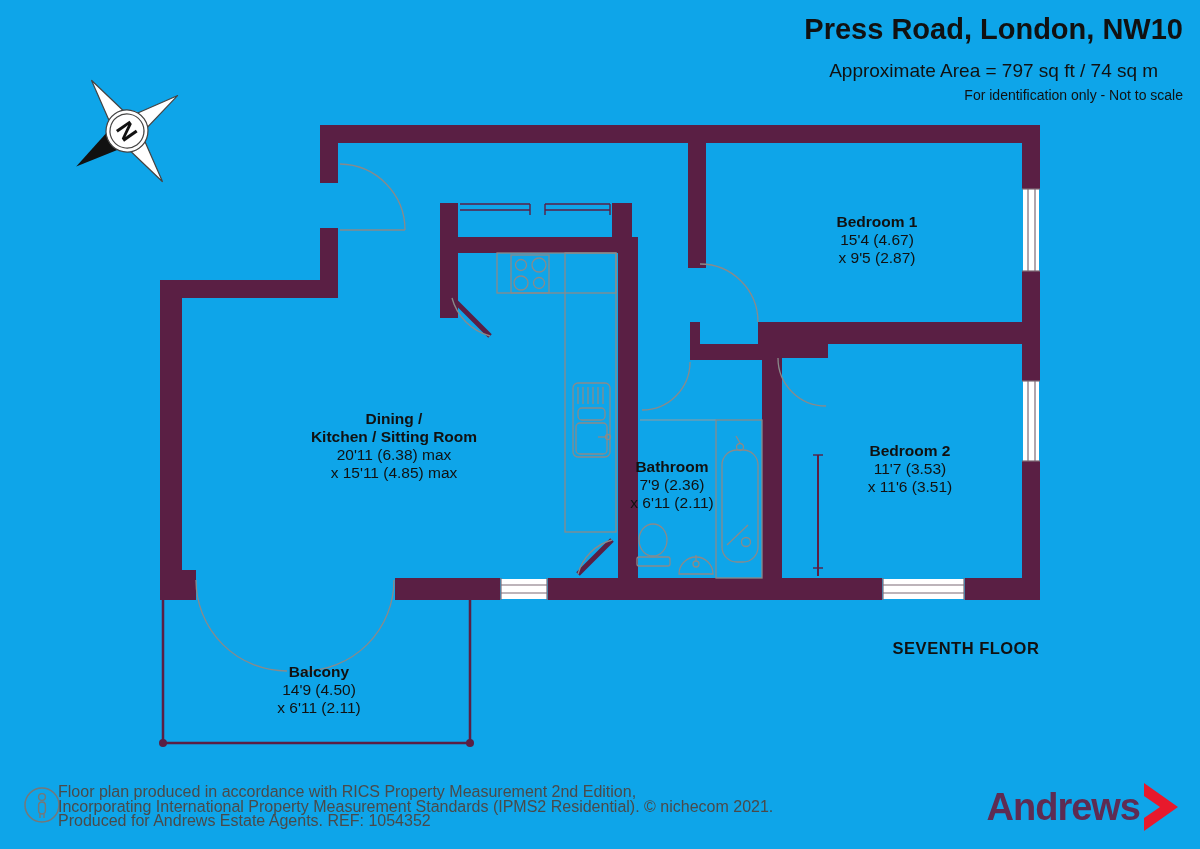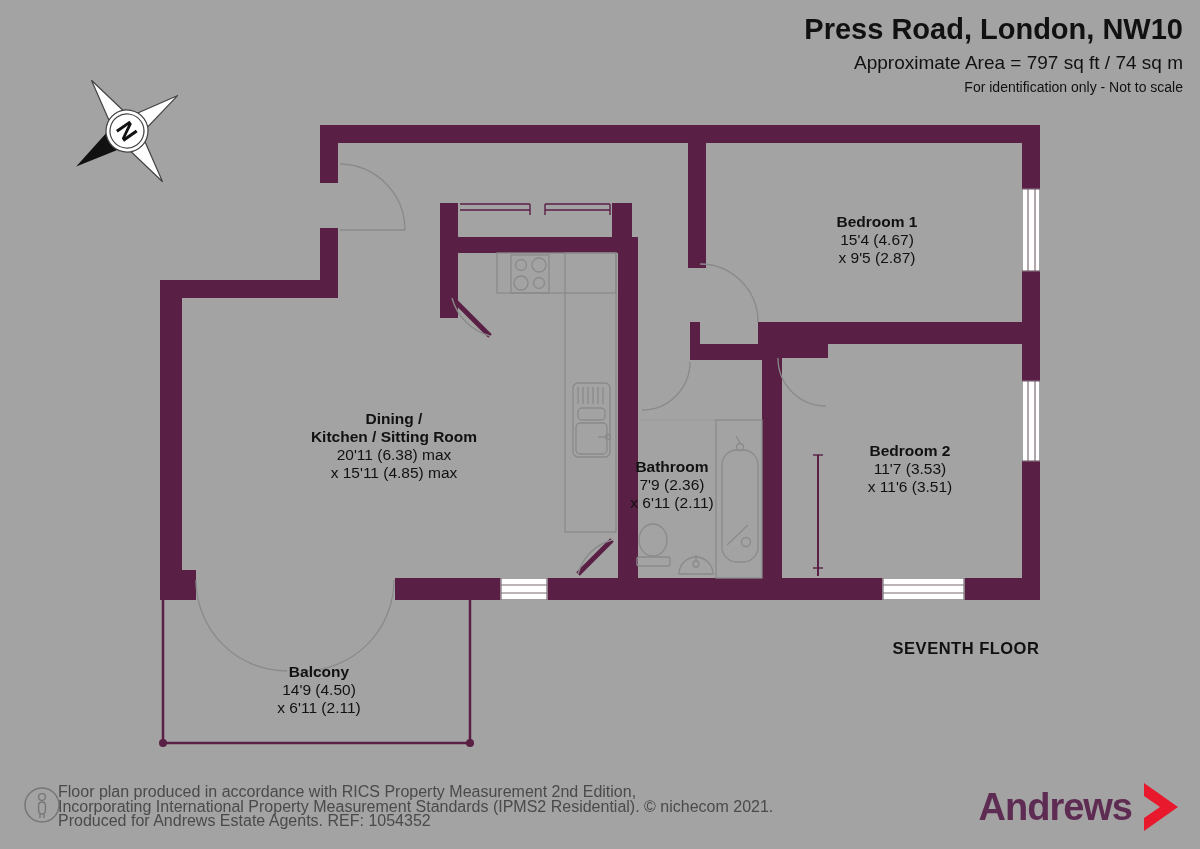--- a/index.html
+++ b/index.html
@@ -1,26 +1,26 @@
 <!DOCTYPE html>
 <html><head>
 <meta charset="utf-8">
 <style>
   html,body{margin:0;padding:0;background:#fff;}
-  .sheet{position:relative;width:1200px;height:849px;background:#a3a3a3;overflow:hidden;
+  .sheet{position:relative;width:1200px;height:849px;background:#0ea5e9;overflow:hidden;
          font-family:"Liberation Sans", sans-serif;}
   .header{position:absolute;top:12px;right:17px;text-align:right;color:#111;}
   .header .title{font-size:29px;font-weight:bold;letter-spacing:0;line-height:34px;}
-  .header .area{font-size:19px;margin-top:6px;}
+  .header .area{font-size:19px;margin-top:14px;text-align:center;}
   .header .disclaimer{font-size:14px;margin-top:5px;}
   .plan-svg{position:absolute;left:0;top:0;}
   .footer{position:absolute;left:0;bottom:8px;width:100%;height:60px;}
   .footer-icon{position:absolute;left:22px;top:2px;}
   .footer-text{position:absolute;left:58px;top:4px;font-size:16px;line-height:14.5px;color:#4a4a4a;}
-  .brand{position:absolute;right:20px;top:0px;display:flex;align-items:center;gap:12px;}
+  .brand{position:absolute;right:20px;top:0px;display:flex;align-items:center;gap:4px;}
   .brand .brand-word{font-size:38px;font-weight:bold;letter-spacing:-1px;}
   svg text{font-family:"Liberation Sans", sans-serif;}
   .roomname{font-size:15.5px;font-weight:bold;fill:#111;}
   .roomdim{font-size:15.5px;fill:#111;}
   .floorlabel{font-size:16.5px;font-weight:bold;fill:#111;letter-spacing:.5px;}
 </style>
 </head>
 <body>
 
 <div class="sheet">

